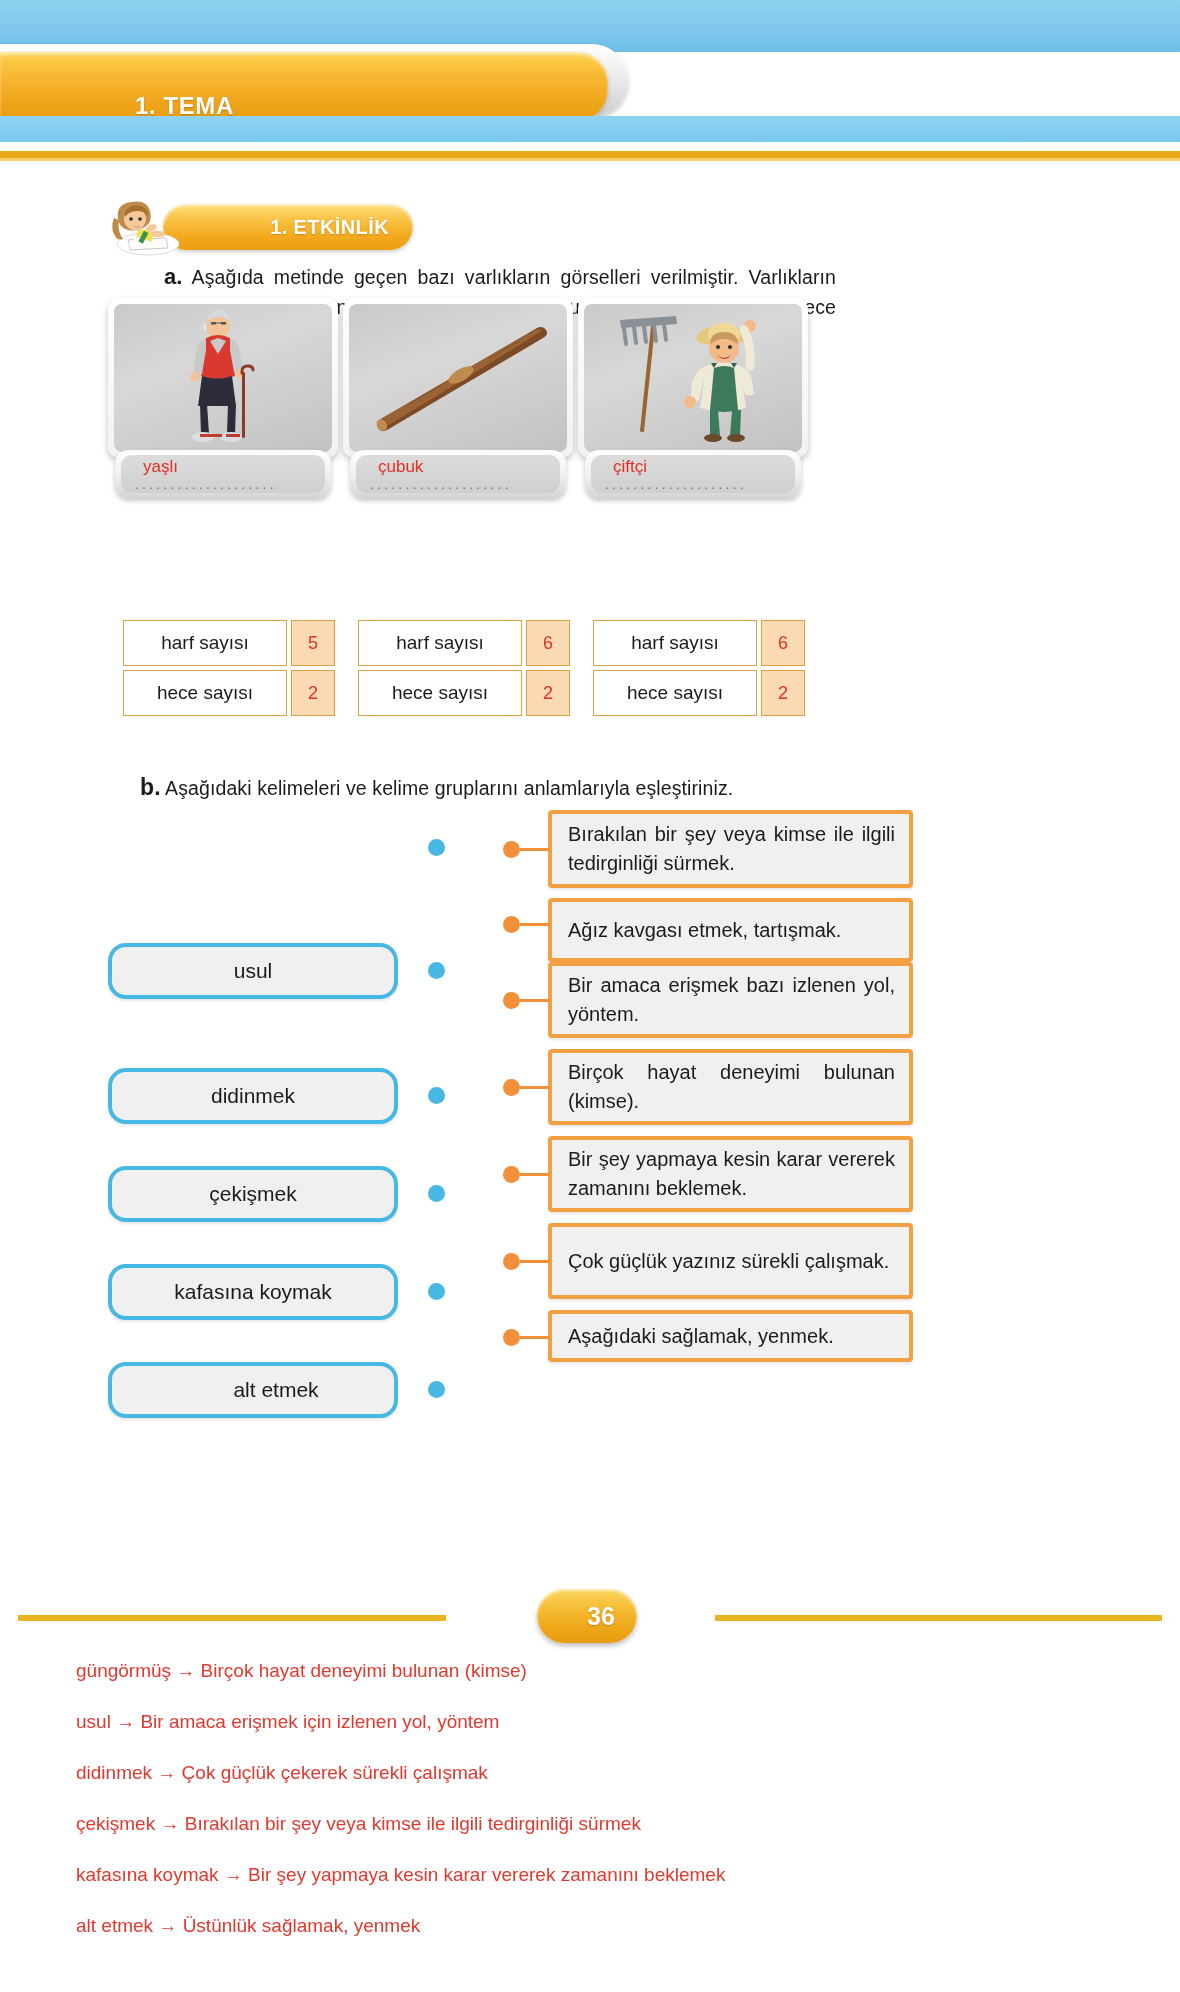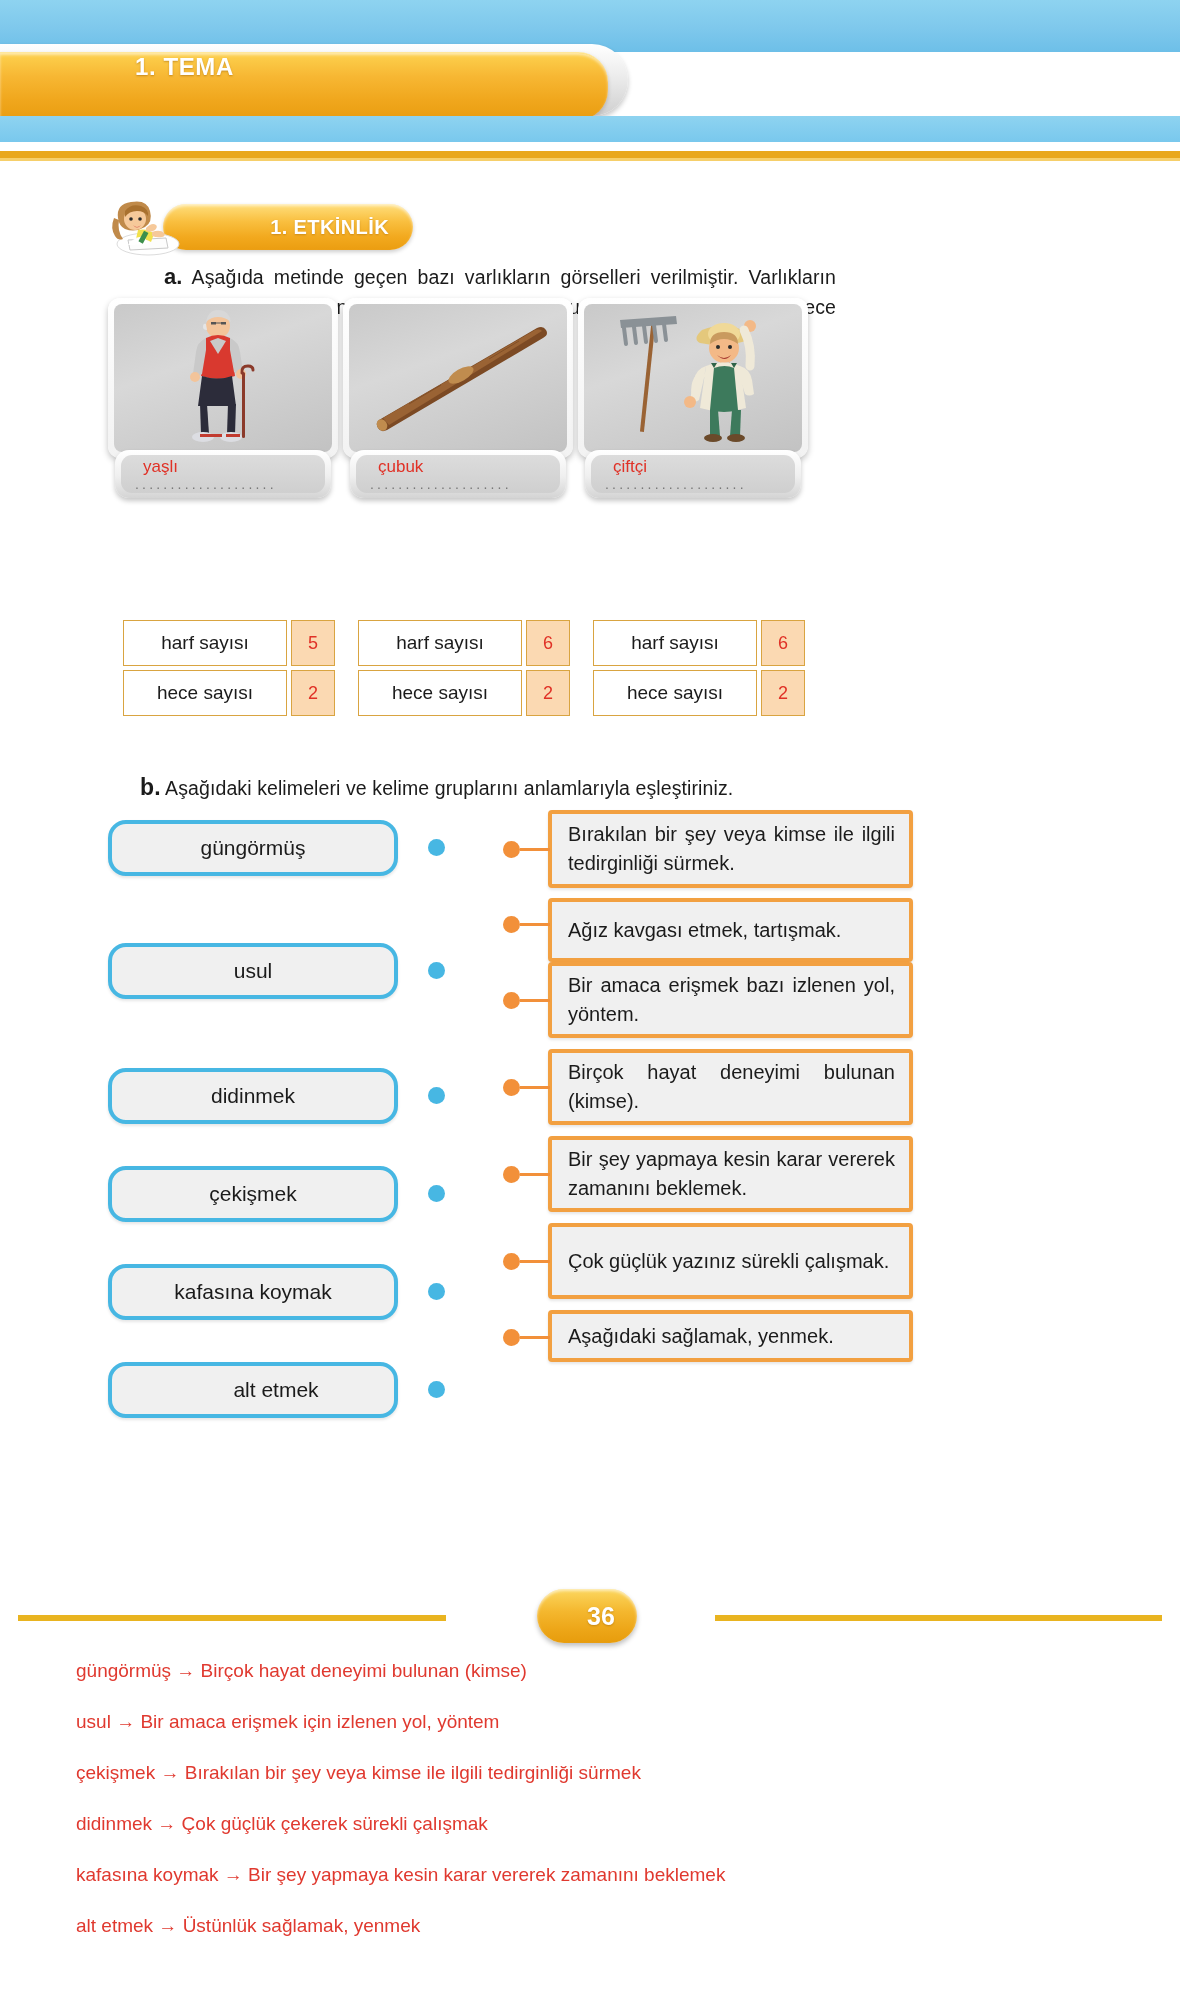--- a/index.html
+++ b/index.html
@@ -21,21 +21,21 @@
     background: linear-gradient(180deg,#ffffff 0%,#ececec 45%,#cfcfcf 100%);
     border-radius: 0 40px 40px 0;
     box-shadow: 0 3px 5px rgba(0,0,0,.22);
   }
   .tema-pill {
     position:absolute; left:0; top:52px; width:608px; height:68px;
     background: linear-gradient(180deg,#fdd14e 0%, #f7b733 35%, #f0a71d 70%, #e99c10 100%);
     border-radius: 0 30px 30px 0;
     border-top:1px solid #ffe79a;
     box-shadow: inset 0 2px 3px rgba(255,255,255,.55), 0 2px 4px rgba(0,0,0,.18);
-    display:flex; align-items:flex-start;
+    display:flex; align-items:flex-end;
   }
   .tema-text {
     margin-left:135px; color:#fff; font-size:24px; font-weight:bold;
     letter-spacing:.6px; text-shadow: 0 1px 2px rgba(140,80,0,.45);
   }
   .band-blue2 {
     position:absolute; left:0; top:116px; width:1180px; height:26px;
     background: linear-gradient(180deg,#8ed3f0 0%, #79c8ed 100%);
   }
   .band-white { position:absolute; left:0; top:142px; width:1180px; height:9px; background:#fff; }
@@ -318,23 +318,20 @@
     </div>
   </div>
 
   <div class="para p-b">
     <b>b.</b>
     <span>Aşağıdaki kelimeleri ve kelime gruplarını anlamlarıyla eşleştiriniz.</span>
   </div>
 
   <div class="match">
 
-    <div class="wbox" style="top:10px; height:56px;">
-        <span>güngörmüş</span>
-      </div>
     <div class="wbox" style="top:133px; height:56px;">
         <span>usul</span>
       </div>
     <div class="wbox" style="top:258px; height:56px;">
         <span>didinmek</span>
       </div>
     <div class="wbox" style="top:356px; height:56px;">
         <span>çekişmek</span>
       </div>
     <div class="wbox" style="top:454px; height:56px;">
@@ -397,19 +394,19 @@
 
   <div class="foot-rule-l"></div>
   <div class="foot-rule-r"></div>
   <div class="pagebadge">
     <span class="pagenum">36</span>
   </div>
 
   <div class="answers">
     <div class="ans-line">güngörmüş → Birçok hayat deneyimi bulunan (kimse)</div>
     <div class="ans-line">usul → Bir amaca erişmek için izlenen yol, yöntem</div>
+    <div class="ans-line">didinmek → Çok güçlük çekerek sürekli çalışmak</div>
     <div class="ans-line">çekişmek → Bırakılan bir şey veya kimse ile ilgili tedirginliği sürmek</div>
-    <div class="ans-line">didinmek → Çok güçlük çekerek sürekli çalışmak</div>
     <div class="ans-line">kafasına koymak → Bir şey yapmaya kesin karar vererek zamanını beklemek</div>
     <div class="ans-line">alt etmek → Üstünlük sağlamak, yenmek</div>
   </div>
 
 </div>
 
 </body></html>

